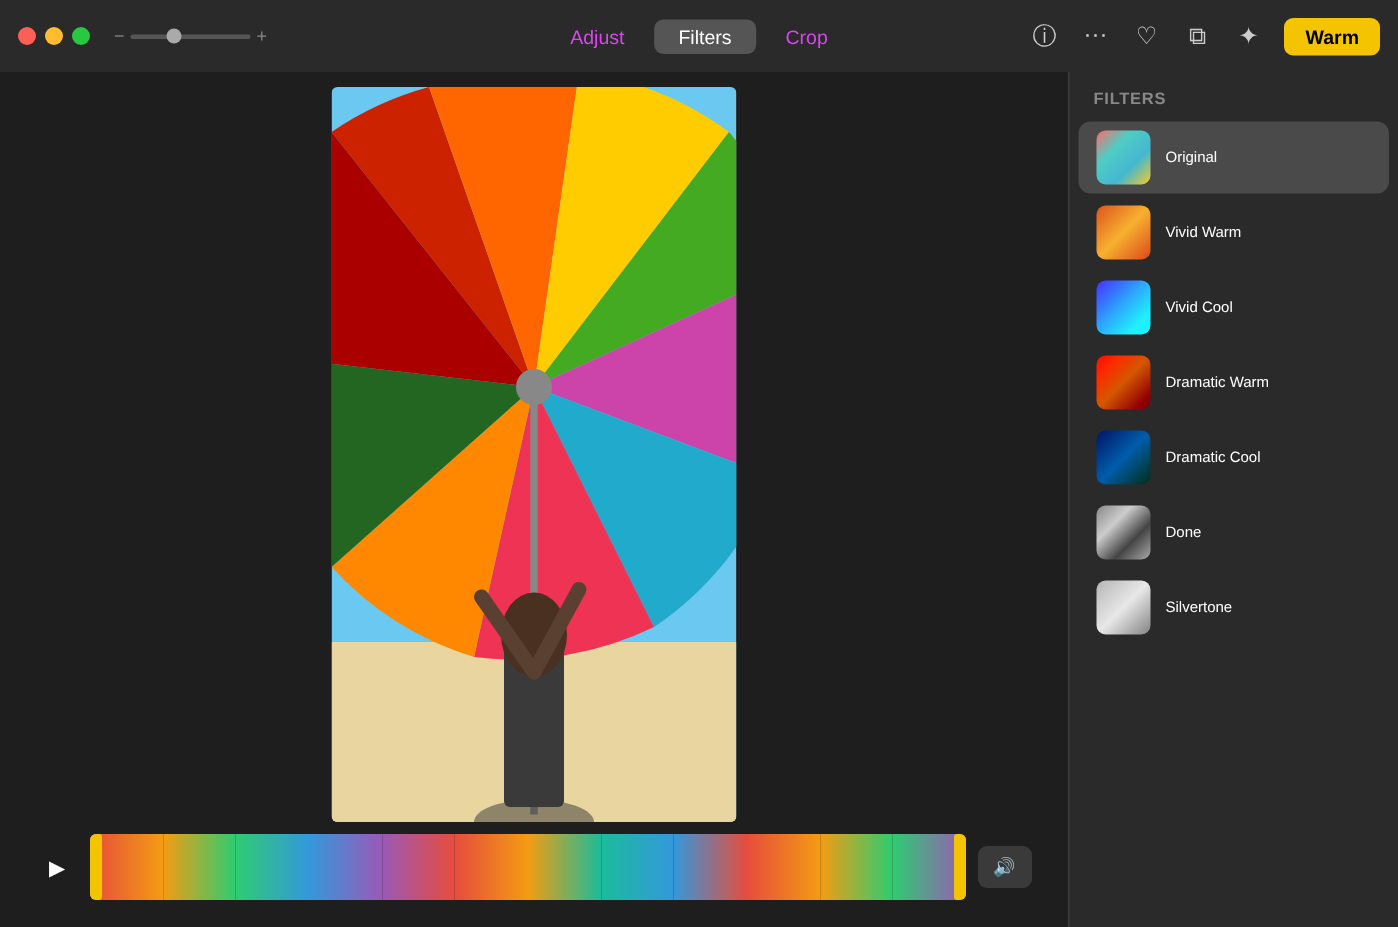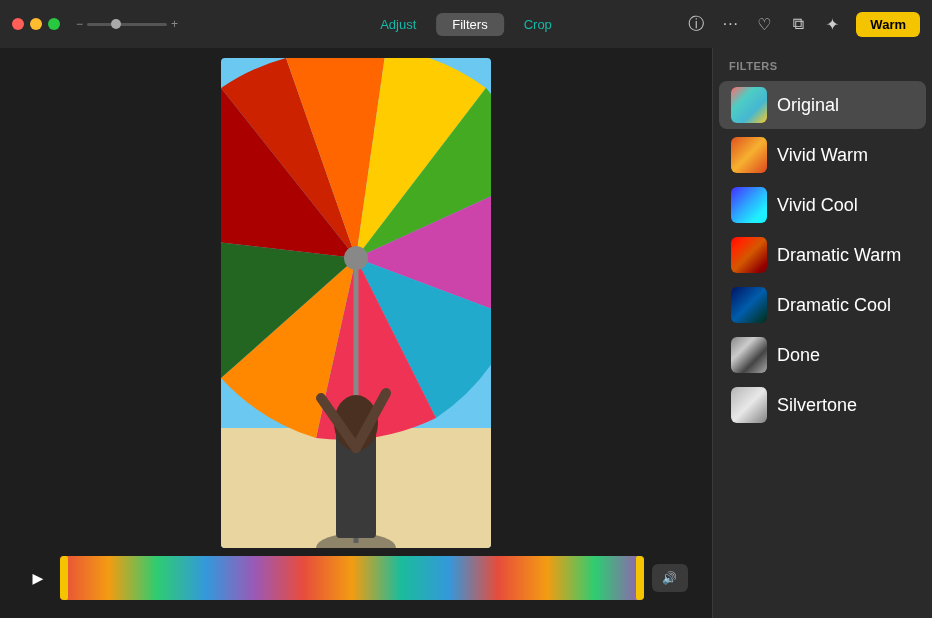--- a/index.html
+++ b/index.html
@@ -72,21 +72,21 @@
       gap: 4px;
       align-items: center;
     }
     .toolbar-btn {
       padding: 4px 16px;
       border-radius: 6px;
       font-size: 13px;
       cursor: pointer;
       border: none;
       background: transparent;
-      color: #14b8a6;
+      color: #d946ef;
     }
     .toolbar-btn.active {
       background: #555;
       color: #fff;
     }
 
     .toolbar-right {
       position: absolute;
       right: 12px;
       display: flex;
@@ -250,21 +250,21 @@
     .filter-thumb {
       width: 36px;
       height: 36px;
       border-radius: 6px;
       overflow: hidden;
       flex-shrink: 0;
       position: relative;
     }
 
     .filter-name {
-      font-size: 18px;
+      font-size: 10px;
       color: #fff;
     }
 
     
     .thumb-original {
       background: linear-gradient(135deg, #ff6b6b 0%, #4ecdc4 33%, #45b7d1 66%, #f9ca24 100%);
     }
     .thumb-vivid {
       background: linear-gradient(135deg, #ff3300 0%, #ff9900 33%, #00cc44 66%, #0066ff 100%);
       filter: saturate(2);

